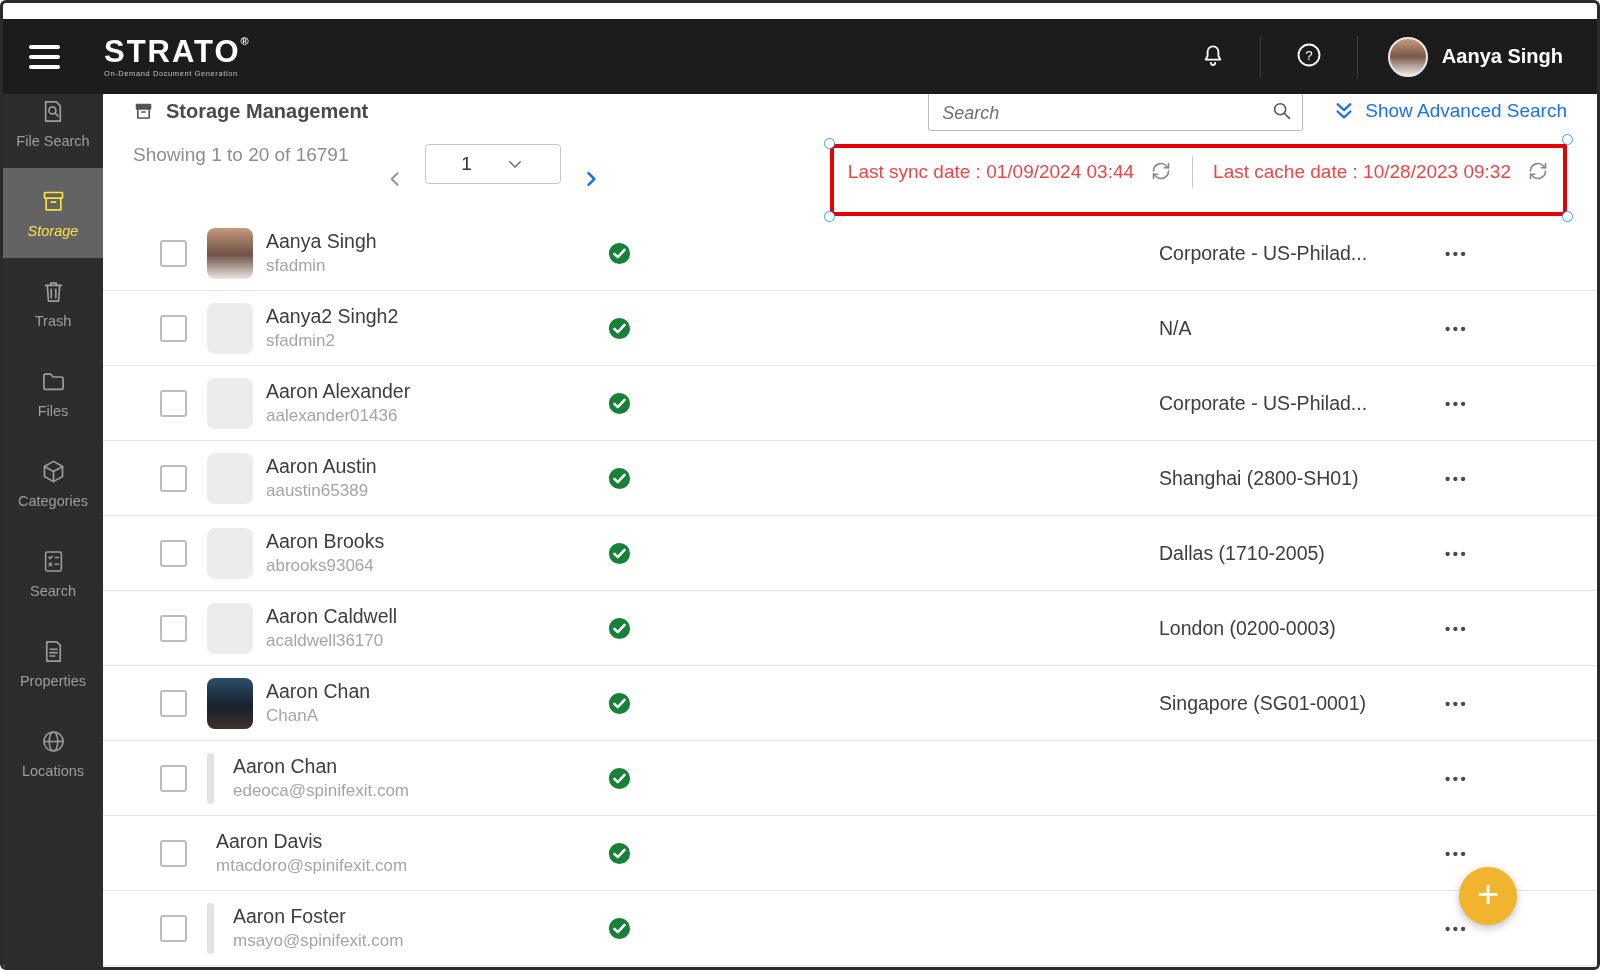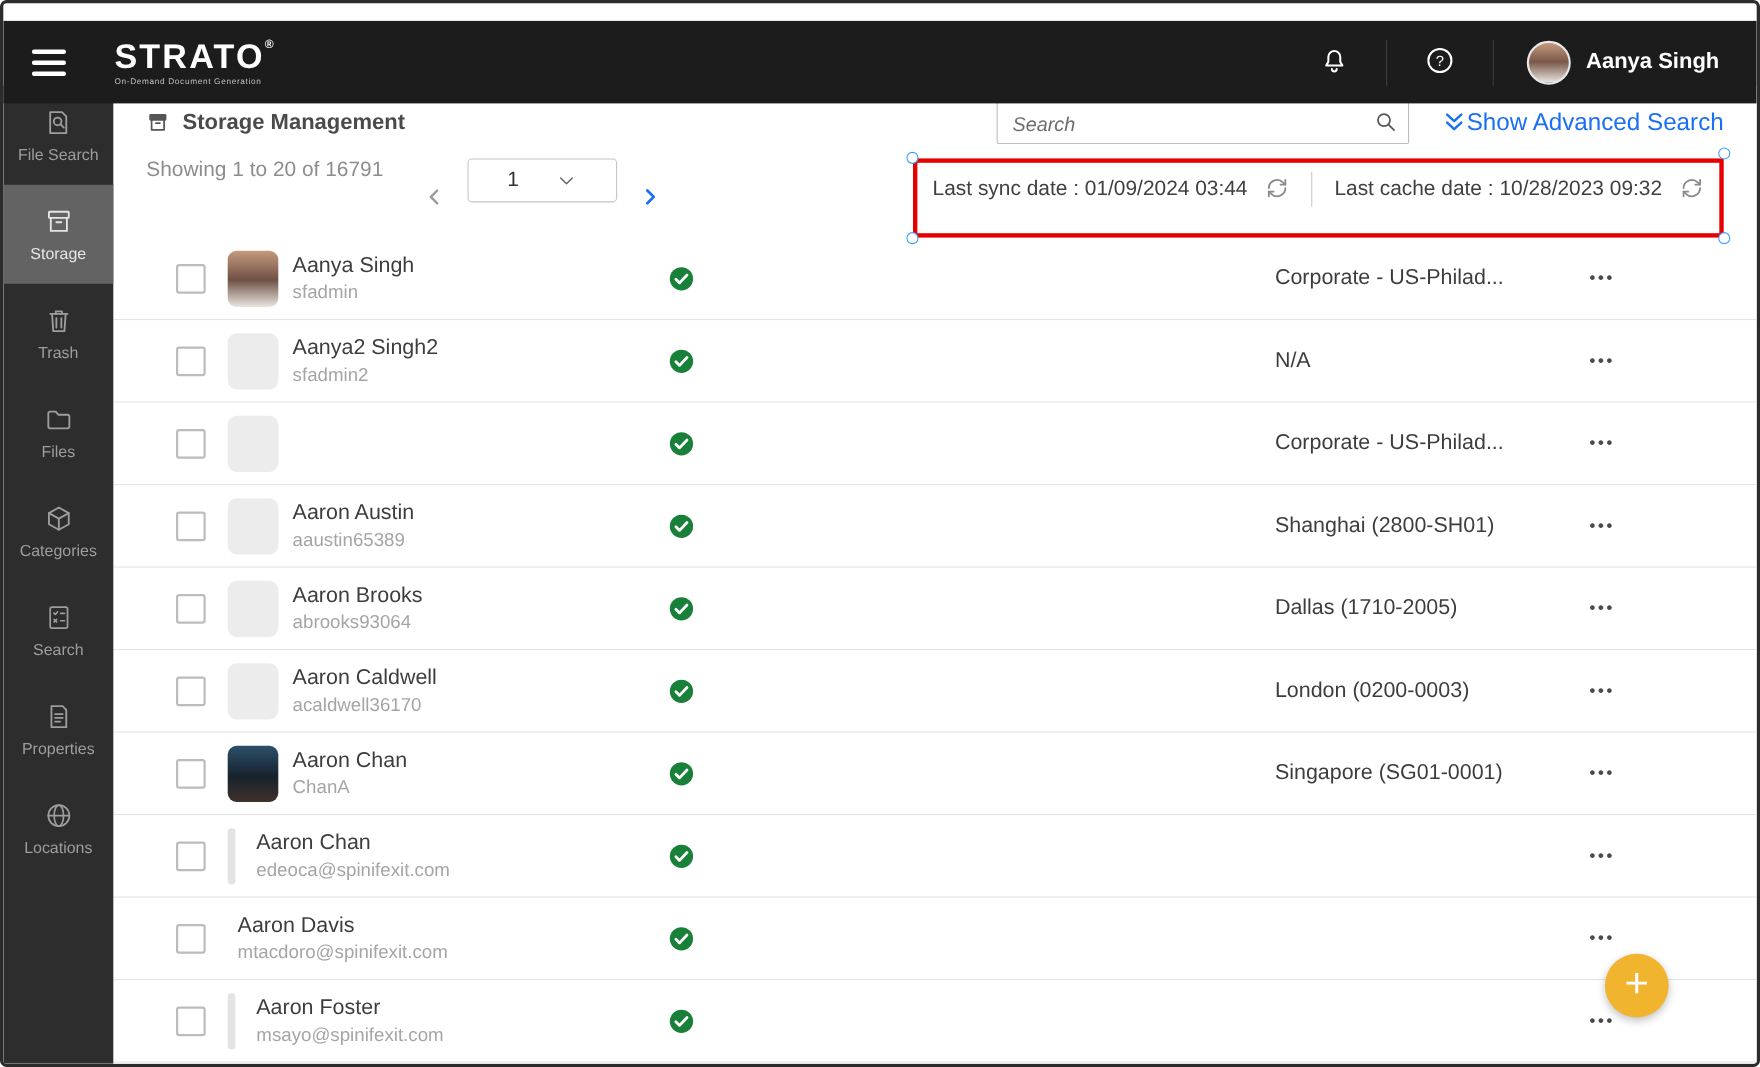--- a/index.html
+++ b/index.html
@@ -18,55 +18,55 @@
   .icon-btn { background:none; border:none; cursor:pointer; color:#fff; padding:0 34px; display:flex; align-items:center; }
   .tb-divider { width:1px; height:42px; background:#3c3c3c; }
   .user { display:flex; align-items:center; gap:14px; margin-left:30px; cursor:pointer; }
   .tb-avatar { width:40px; height:40px; border-radius:50%; border:2px solid #e8e8e8;
                background:linear-gradient(180deg,#c59a7e 0%,#7a584a 48%,#e9e6e1 100%); }
   .user-name { color:#fff; font-size:20px; font-weight:600; }
 
   
   .sidebar { position:absolute; top:75px; left:0; bottom:0; width:100px; background:#2d2d2d; z-index:10; }
   .side-item { height:90px; display:flex; flex-direction:column; align-items:center; justify-content:center; gap:8px; cursor:pointer; color:#9d9d9d; }
-  .side-item.active { background:#636363; color:#e5e5e5; }
+  .side-item.active { background:#636363; color:#fde047;font-style:italic; }
   .side-icon { display:flex; }
   .side-icon svg { width:27px; height:27px; }
   .side-label { font-size:14.5px; }
 
   
   .main { position:absolute; top:75px; left:100px; right:0; bottom:0; background:#fff; overflow:hidden; }
 
   .main-header { height:66px; display:flex; align-items:center; padding:0 30px; }
   .title-icon { color:#555; display:flex; margin-right:12px; }
   .title-icon svg { width:21px; height:21px; }
   .page-title { font-size:20px; font-weight:bold; color:#4a4a4a; }
   .search-box { margin-left:auto; position:relative; width:375px; }
   .search-box input { width:100%; height:39px; border:1px solid #bdbdbd; border-radius:2px; font-size:18px; padding:4px 44px 0 13px; color:#333; font-family:"Liberation Sans", sans-serif; }
   .search-box input::placeholder { font-style:italic; color:#6e6e6e; }
   .search-icon { position:absolute; right:10px; top:8px; color:#555; cursor:pointer; }
   .search-icon svg { width:22px; height:22px; }
-  .adv-link { display:flex; align-items:center; margin-left:30px; color:var(--accent,#1a6ff2); font-size:22px; cursor:pointer; text-decoration:none; }
+  .adv-link { display:flex; align-items:center; gap:10px; margin-left:30px; color:var(--accent,#1a6ff2); font-size:19px; cursor:pointer; text-decoration:none; }
   .dbl-chev { display:flex; color:var(--accent,#1a6ff2); }
   .dbl-chev svg { width:22px; height:22px; }
 
   .toolbar { height:72px; display:flex; padding:0 30px; }
   .showing { font-size:19px; color:#8d8d8d; }
   .pg-prev, .pg-next { background:none; border:none; cursor:pointer; display:flex; align-items:center; }
   .pg-prev { margin-left:36px; color:#9a9a9a; }
   .pg-next { margin-left:20px; color:var(--accent,#1a6ff2); }
   .pg-prev svg, .pg-next svg { width:20px; height:20px; }
   .page-select { margin-left:20px; width:136px; height:40px; border:1.5px solid #c6c6c6; border-radius:4px; display:flex; align-items:center; justify-content:center; gap:34px; font-size:19px; color:#333; cursor:pointer; background:#fff; }
   .sel-chev { display:flex; color:#666; }
   .sel-chev svg { width:18px; height:18px; }
 
   
   .sync-annotation { margin-left:auto; position:relative; border:4px solid var(--annotation,#e60000); }
   .sync-inner { display:flex; align-items:center; height:48px; padding:0 14px; }
-  .sync-text { font-size:19px; color:#404040; white-space:nowrap; }
+  .sync-text { font-size:19px; color:#ef4444; white-space:nowrap; }
   .refresh-btn { background:none; border:none; cursor:pointer; color:#8a8a8a; display:flex; margin-left:16px; }
   .refresh-btn svg { width:22px; height:22px; }
   .sync-divider { width:1px; height:32px; background:#c9c9c9; margin:0 20px; }
   .handle { position:absolute; width:11px; height:11px; border-radius:50%; background:#fff; border:1.5px solid #3d9bff; z-index:5; }
   .h-tl { left:-10px; top:-10px; }
   .h-bl { left:-10px; bottom:-10px; }
   .h-tr { right:-10px; top:-14px; }
   .h-br { right:-10px; bottom:-10px; }
 
   
@@ -335,20 +335,24 @@
       </svg>
     </span>
     <span class="location">N/A</span>
     <button class="dots">
       <span>•••</span>
     </button>
   </div>
         <div class="row av-plain">
     <span class="checkbox"></span>
     <span class="avatar"></span>
+    <div class="name-block">
+      <div class="name">Aaron Alexander</div>
+      <div class="username">aalexander01436</div>
+    </div>
     <span class="status">
       <svg viewBox="0 0 20 20">
         <circle cx="10" cy="10" r="9.2" fill="#188038"></circle>
         <path d="M5.6 10.3l2.9 2.9 5.9-6.3" stroke="#fff" stroke-width="2.2" fill="none" stroke-linecap="round" stroke-linejoin="round"></path>
       </svg>
     </span>
     <span class="location">Corporate - US-Philad...</span>
     <button class="dots">
       <span>•••</span>
     </button>

